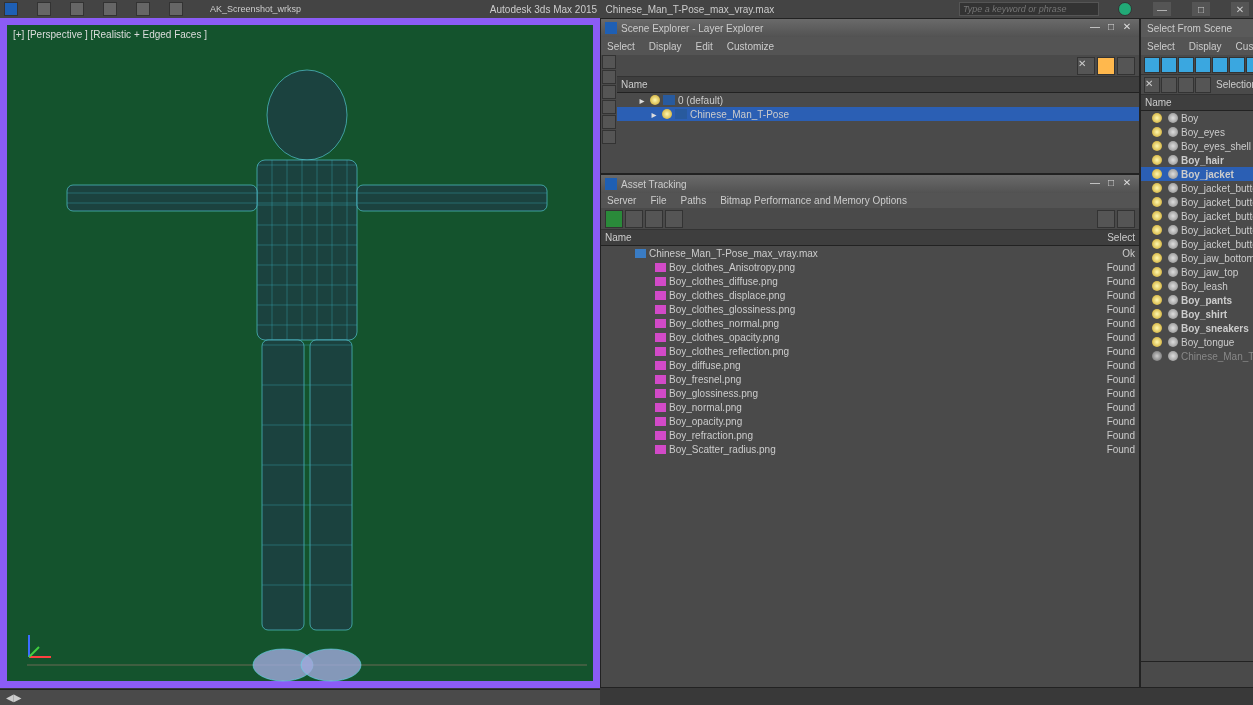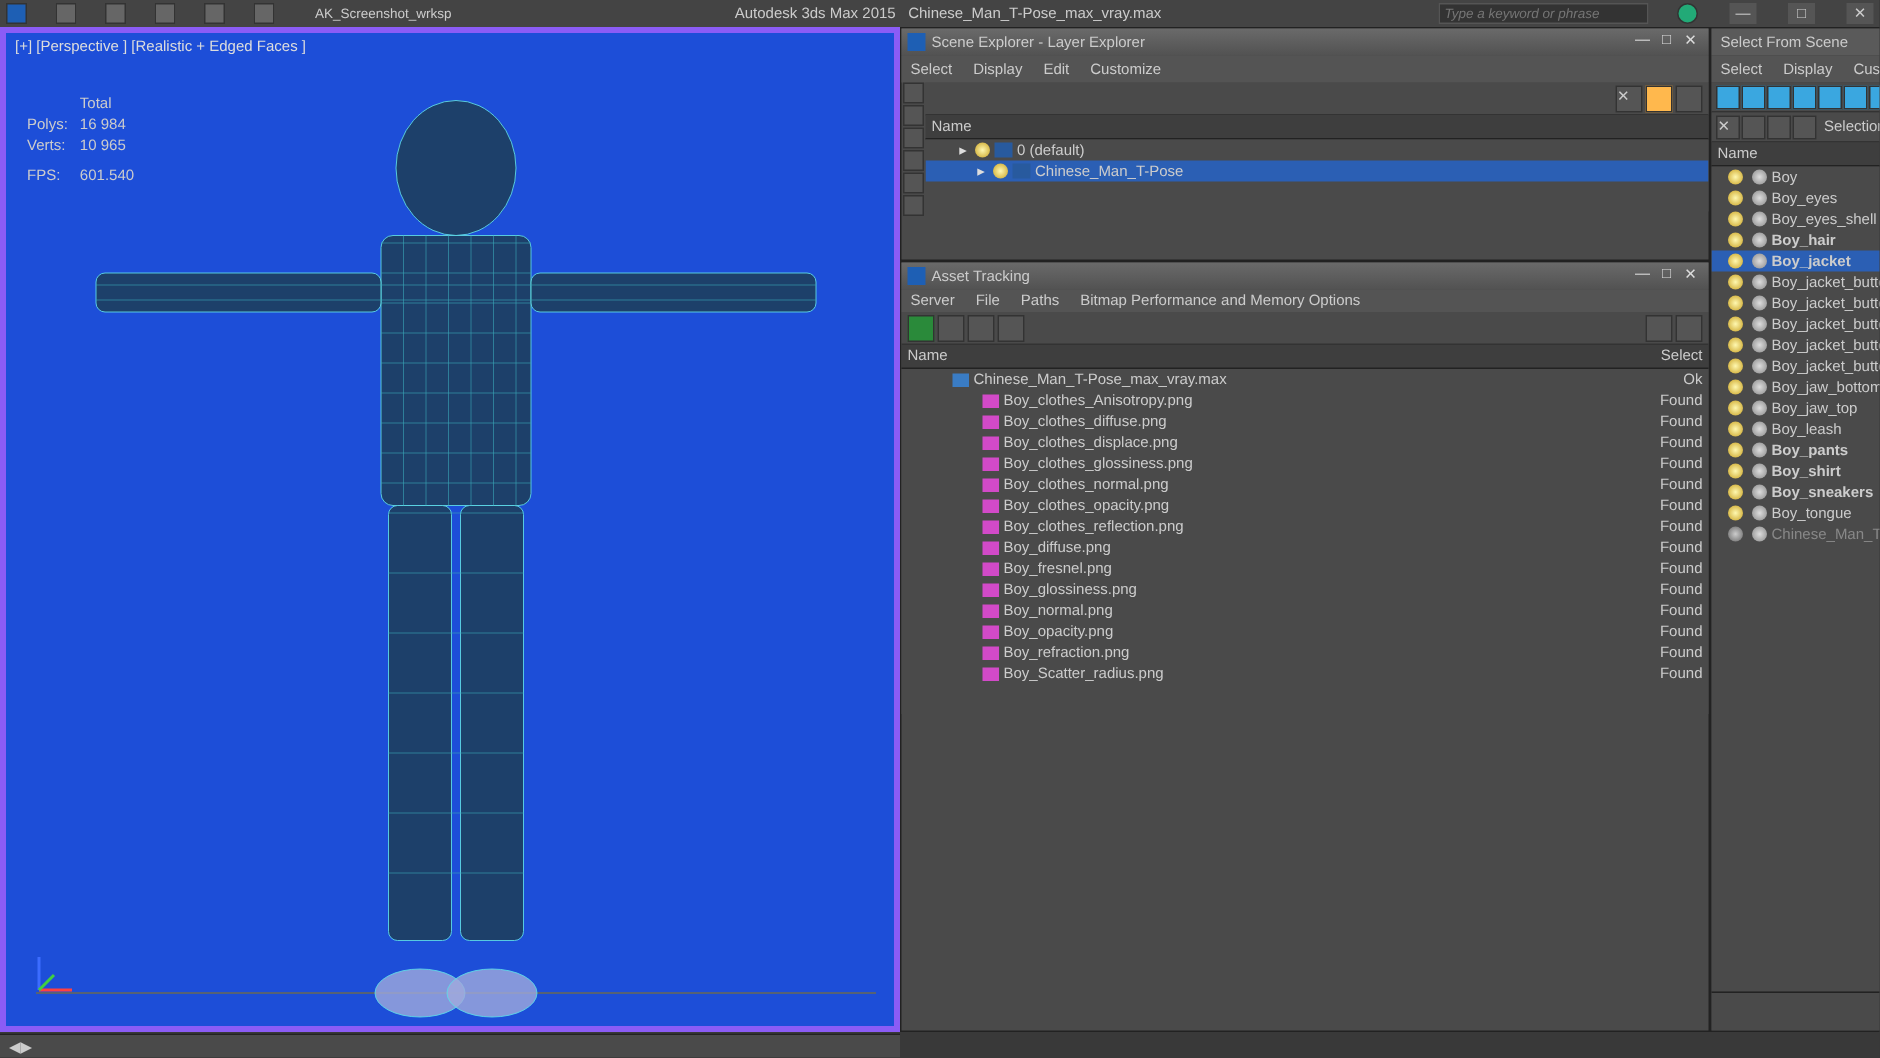--- a/index.html
+++ b/index.html
@@ -4,21 +4,21 @@
 <style>
 *{box-sizing:border-box;margin:0;padding:0;font-family:"Segoe UI",Tahoma,sans-serif;font-size:10px;color:#ccc;user-select:none}
 body{background:#393939;width:1253px;height:705px;overflow:hidden;position:relative}
 .topbar{height:18px;background:#444;display:flex;align-items:center;padding:0 4px;gap:19px}
 .topbar .ic{width:14px;height:14px;background:#666;border:1px solid #333;display:inline-block}
 .topbar .ws{flex:0 0 auto;margin-left:4px;padding:0 4px;font-size:9px}
 .topbar .title{flex:1;text-align:center;color:#4af;font-size:10px}
 .topbar .search{width:140px;height:14px;background:#333;border:1px solid #555;color:#888;font-style:italic;font-size:9px;padding:0 3px}
 .topbar .winbtn{width:18px;height:14px;background:#555;margin-left:2px;display:flex;align-items:center;justify-content:center}
 .main{display:flex;height:670px}
-.viewport{flex:0 0 600px;background:#1d4ed8;position:relative;border:4px solid #8b5cf6}
+.viewport{flex:0 0 600px;background:#14532d;position:relative;border:7px solid #8b5cf6}
 .viewport .lbl{position:absolute;top:4px;left:6px;color:#ddd;font-size:10px}
 .viewport .stats{position:absolute;top:40px;left:12px;color:#ffc545;font-size:9px;line-height:12px}
 .viewport .stats td:first-child{padding-right:6px}
 .vp-axis{position:absolute;bottom:20px;left:18px;width:30px;height:30px}
 
 .panels{flex:0 0 540px;display:flex;flex-direction:column}
 .pane{border:1px solid #222;background:#4a4a4a}
 .pane-title{height:18px;background:linear-gradient(#6a6a6a,#525252);display:flex;align-items:center;padding:0 4px;color:#fff;font-size:10px}
 .pane-title .cube{width:12px;height:12px;background:#1e5fb4;margin-right:4px}
 .pane-title .gap{flex:1}
@@ -83,43 +83,20 @@
   <span class="ic" style="background:#2a7;border-radius:50%"></span>
   <span class="winbtn">—</span>
   <span class="winbtn">□</span>
   <span class="winbtn">✕</span>
 </div>
 
 <div class="main">
 
   <div class="viewport">
     <div class="lbl">[+] [Perspective ] [Realistic + Edged Faces ]</div>
-    <table class="stats">
-      <tbody>
-          <tr>
-            <td></td>
-            <td>Total</td>
-          </tr>
-      <tr>
-            <td>Polys:</td>
-            <td>16 984</td>
-          </tr>
-      <tr>
-            <td>Verts:</td>
-            <td>10 965</td>
-          </tr>
-      <tr>
-            <td colspan="2" style="height:4px"></td>
-          </tr>
-      <tr>
-            <td>FPS:</td>
-            <td>601.540</td>
-          </tr>
-    </tbody>
-      </table>
     <svg width="600" height="670" style="position:absolute;top:0;left:0">
       <line x1="20" y1="640" x2="580" y2="640" stroke="#6a6a55" stroke-width="1"></line>
       <g stroke="#5dd9e8" stroke-width="0.6" fill="rgba(30,60,70,0.75)">
         <ellipse cx="300" cy="90" rx="40" ry="45"></ellipse>
         <rect x="250" y="135" width="100" height="180" rx="8"></rect>
         <rect x="60" y="160" width="190" height="26" rx="6"></rect>
         <rect x="350" y="160" width="190" height="26" rx="6"></rect>
         <rect x="255" y="315" width="42" height="290" rx="6"></rect>
         <rect x="303" y="315" width="42" height="290" rx="6"></rect>
         <ellipse cx="276" cy="640" rx="30" ry="16" fill="rgba(160,170,220,0.8)"></ellipse>

